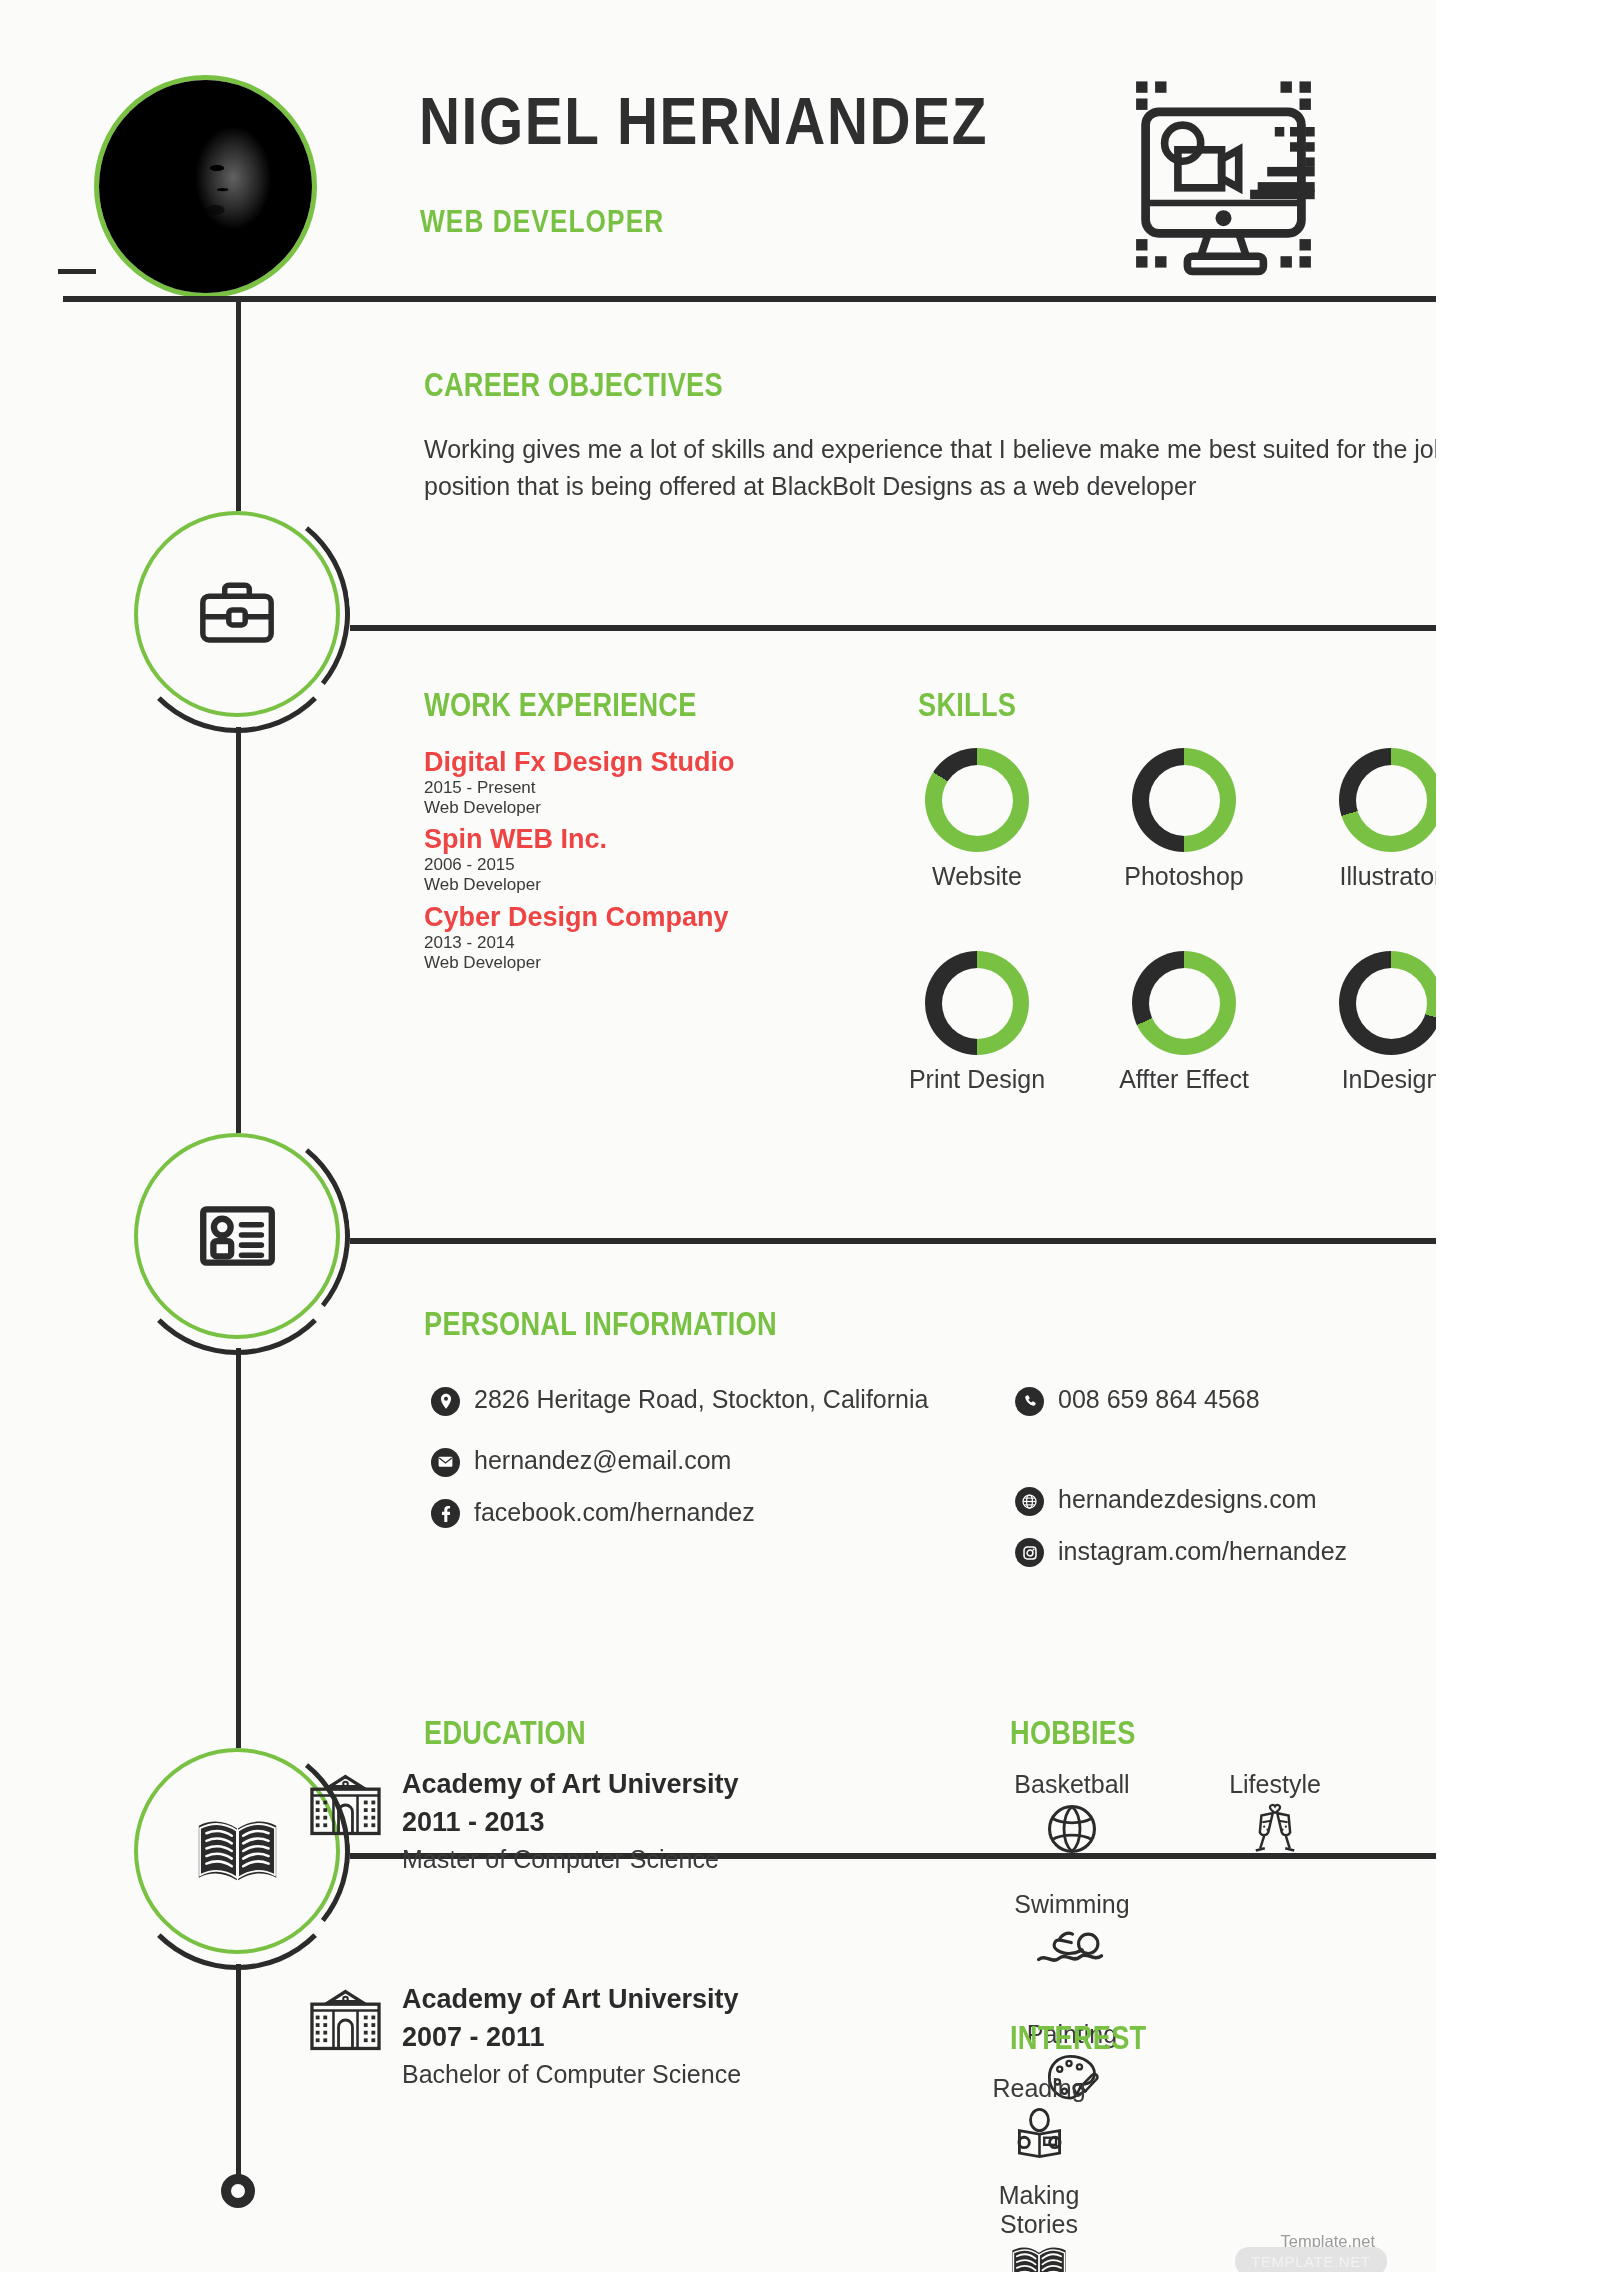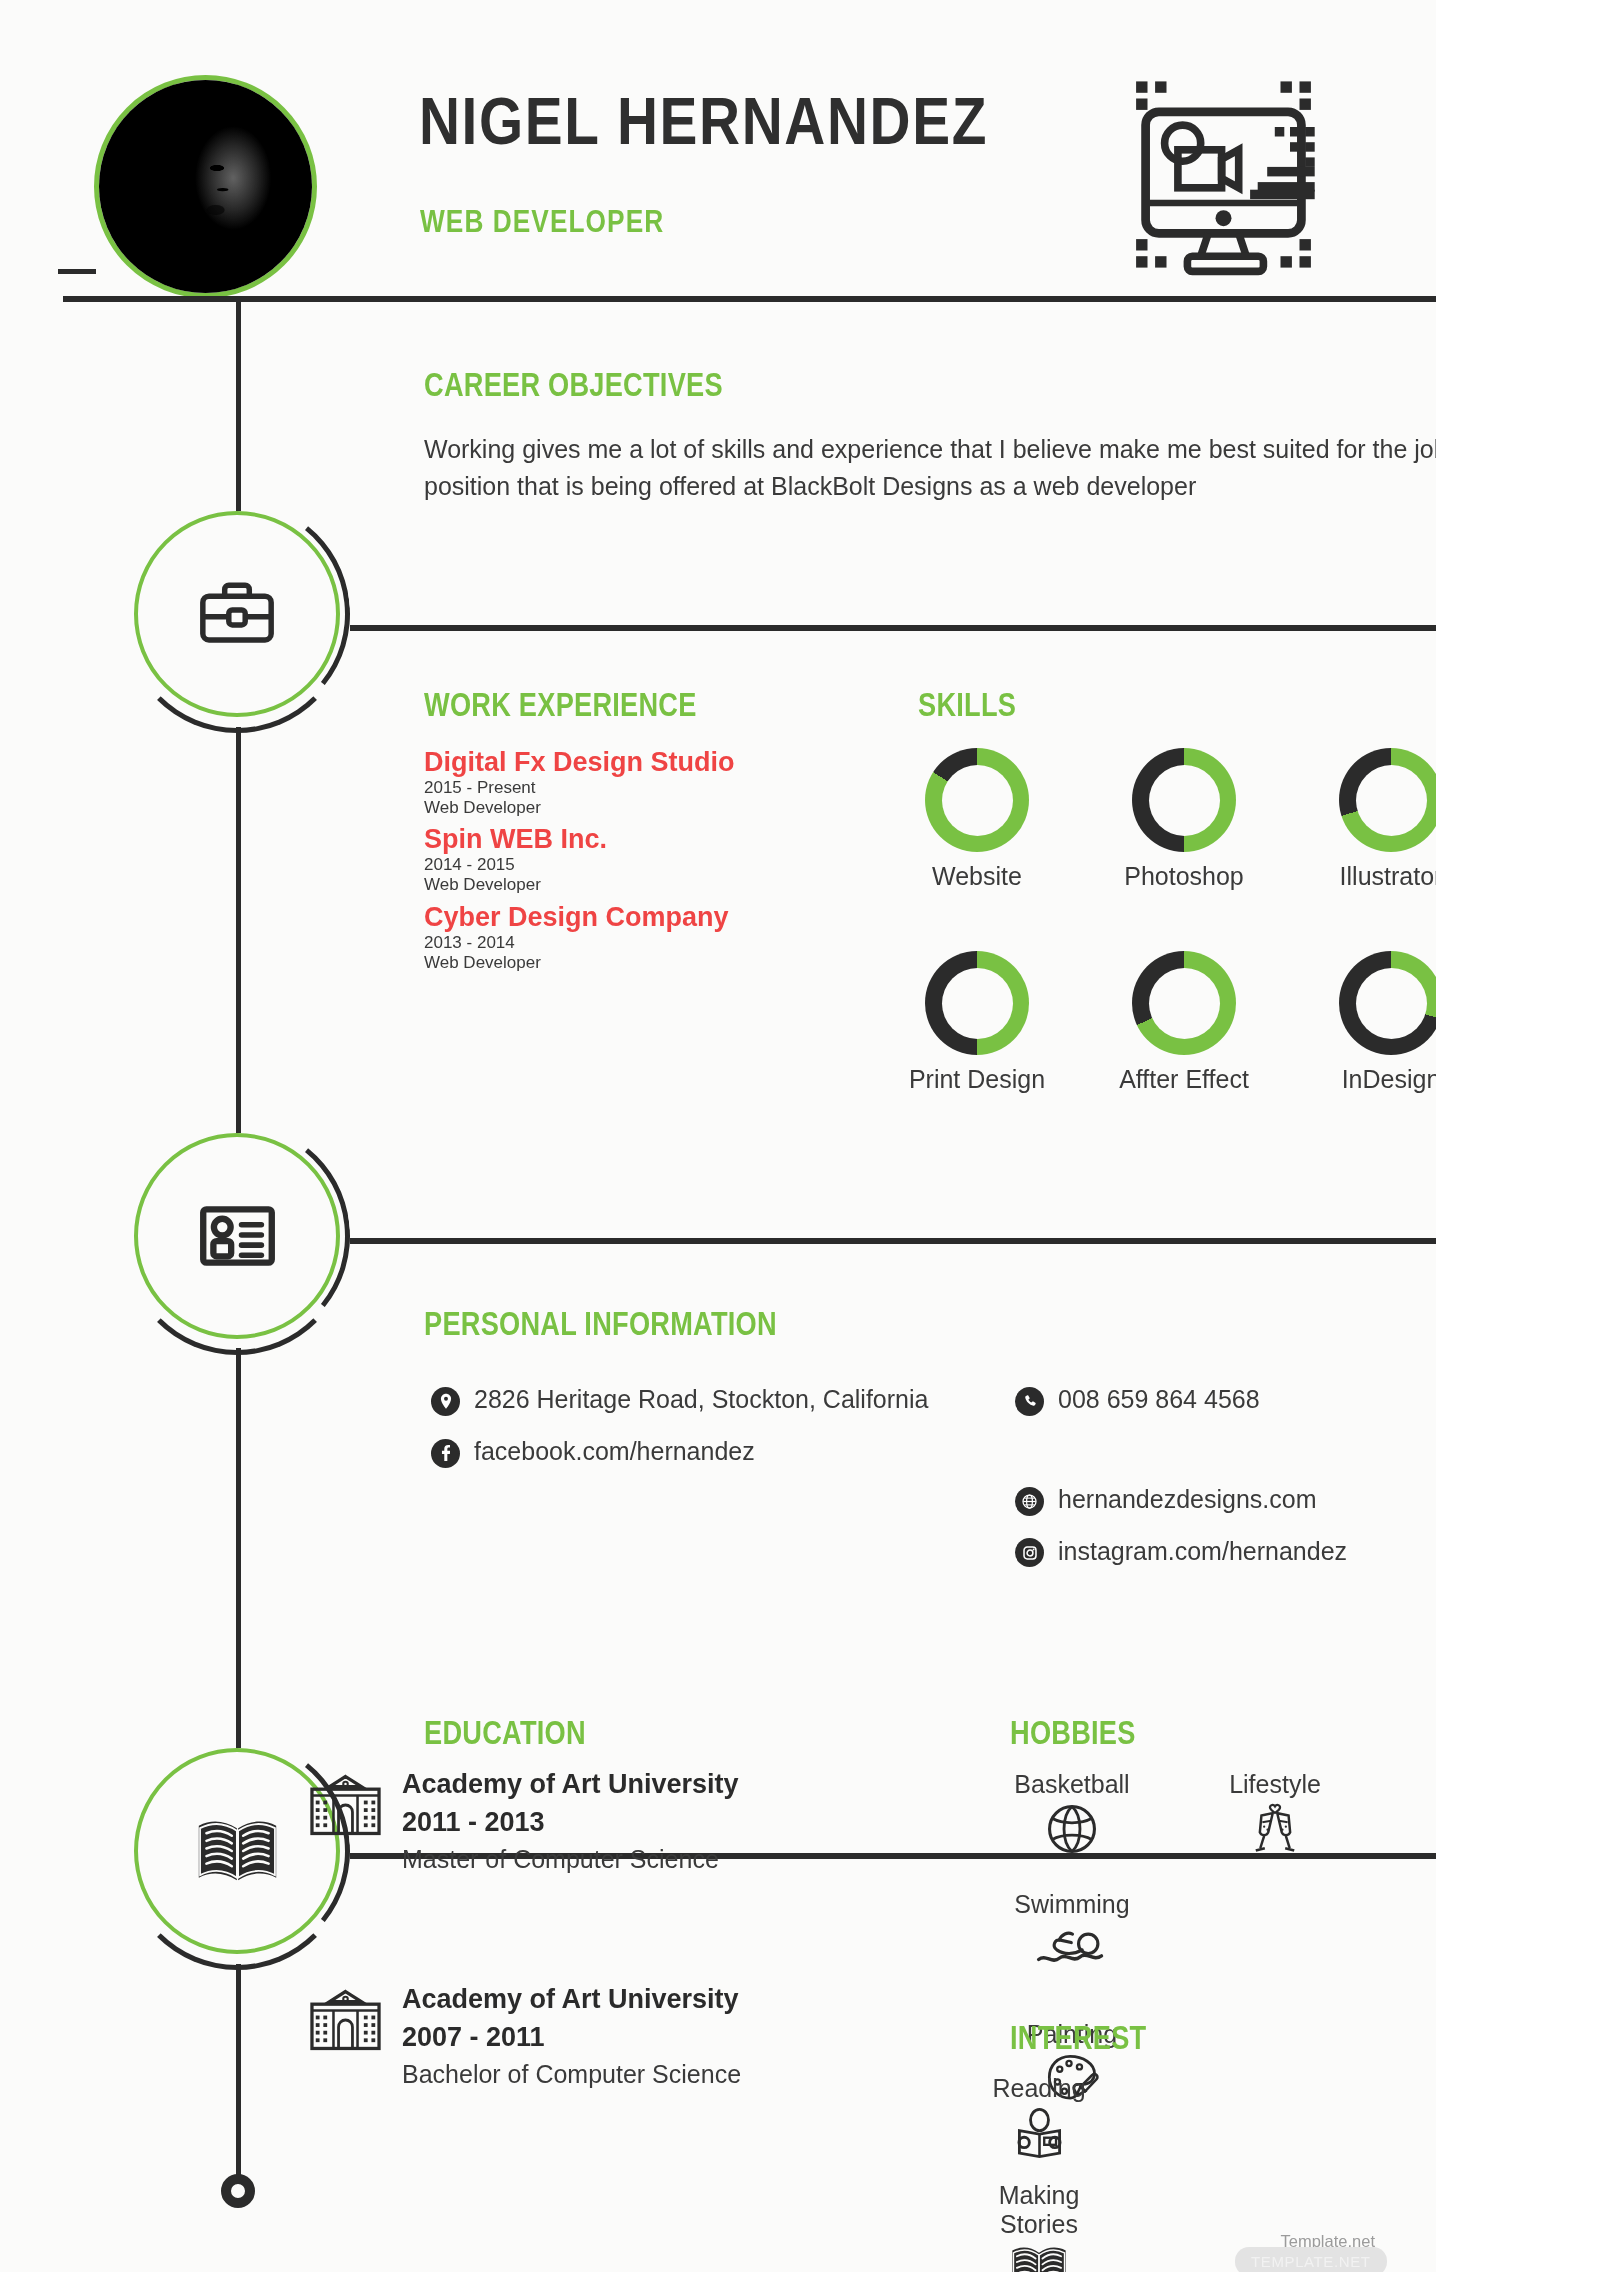--- a/index.html
+++ b/index.html
@@ -247,21 +247,21 @@
   <div class="abs sec-head" style="left:424px; top:685px; font-size:34px;">WORK EXPERIENCE</div>
 
   <div class="abs" style="left:424px; top:747px; width:444px;">
     <div style="margin-bottom:6.3px;">
       <div class="job-title">Digital Fx Design Studio</div>
       <div class="job-meta">2015 - Present</div>
       <div class="job-meta">Web Developer</div>
     </div>
     <div style="margin-bottom:6.3px;">
       <div class="job-title">Spin WEB Inc.</div>
-      <div class="job-meta">2014 - 2015</div>
+      <div class="job-meta">2006 - 2015</div>
       <div class="job-meta">Web Developer</div>
     </div>
     <div>
       <div class="job-title">Cyber Design Company</div>
       <div class="job-meta">2013 - 2014</div>
       <div class="job-meta">Web Developer</div>
     </div>
   </div>
 
   <div class="abs sec-head" style="left:918px; top:685px; font-size:34px;">SKILLS</div>
@@ -334,20 +334,29 @@
 
   <div class="abs" style="left:431px; top:1383px; width:520px;">
     <div class="pi-row">
       <div class="pi-icon">
         <svg width="14" height="16.5" viewBox="0 0 22 26">
             <path d="M11 1C6.6 1 3 4.6 3 9c0 6 8 16 8 16s8-10 8-16c0-4.4-3.6-8-8-8z" fill="#fff"></path>
             <circle cx="11" cy="9" r="3.1" fill="#2b2b2b"></circle>
           </svg>
       </div>
       <div class="pi-text">2826 Heritage Road, Stockton, California</div>
+    </div>
+    <div class="pi-row" style="margin-top:28px;">
+      <div class="pi-icon">
+        <svg width="15" height="11.4" viewBox="0 0 24 18">
+            <rect x="1" y="1" width="22" height="16" rx="2" fill="#fff"></rect>
+            <path d="M2 3 L12 11 L22 3" fill="none" stroke="#2b2b2b" stroke-width="2.2"></path>
+          </svg>
+      </div>
+      <div class="pi-text">hernandez@email.com</div>
     </div>
     <div class="pi-row" style="margin-top:12.7px;">
       <div class="pi-icon">
         <svg width="9.5" height="16.5" viewBox="0 0 15 26">
             <path d="M10 26V14h4l.6-5H10V6.4c0-1.4.4-2.4 2.5-2.4H15V0h-3.6C7.2 0 5.2 2.3 5.2 6v3H1.5v5h3.7v12z" fill="#fff"></path>
           </svg>
       </div>
       <div class="pi-text">facebook.com/hernandez</div>
     </div>
   </div>

